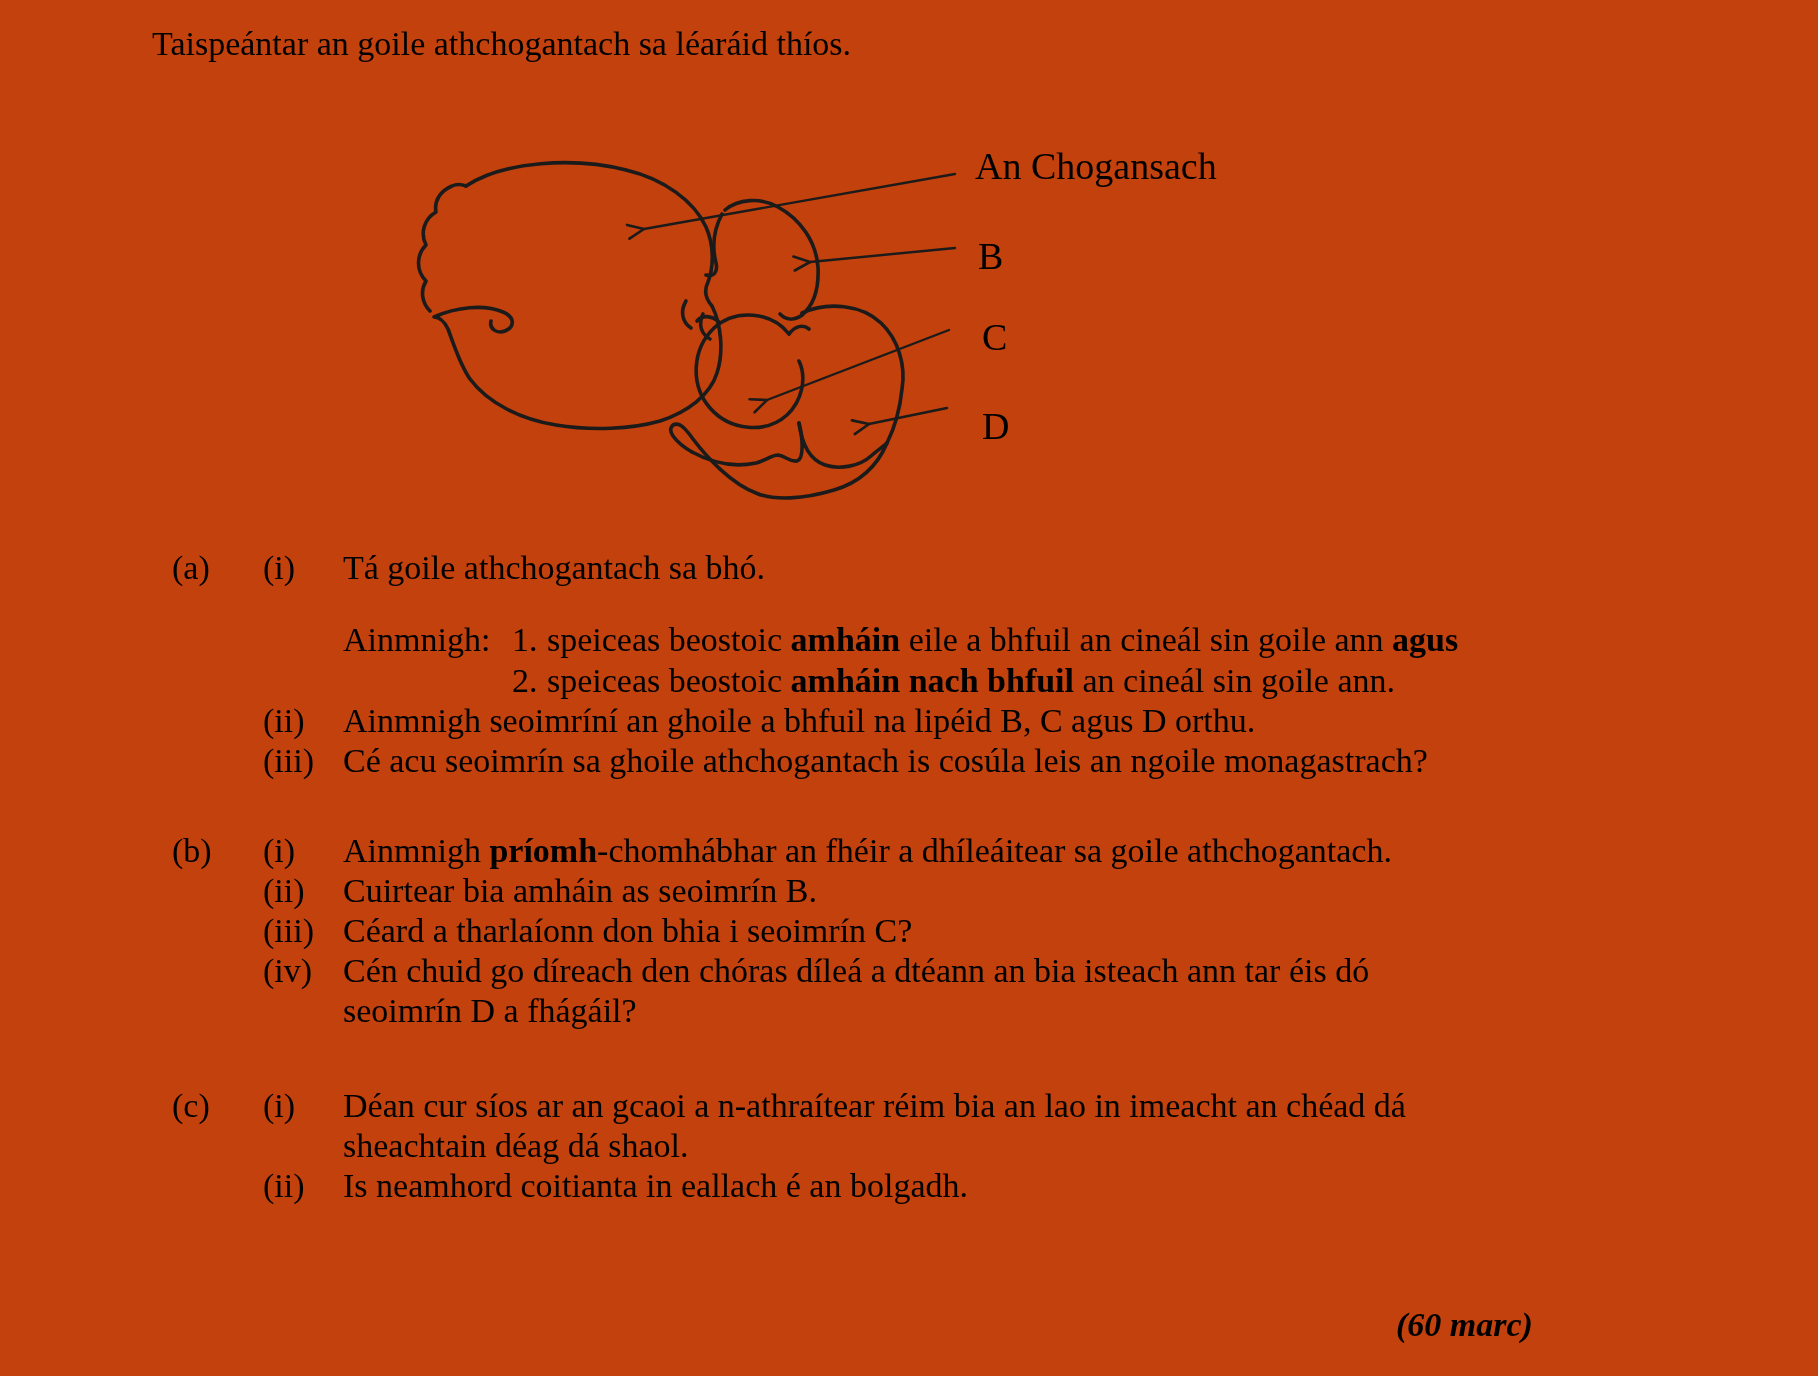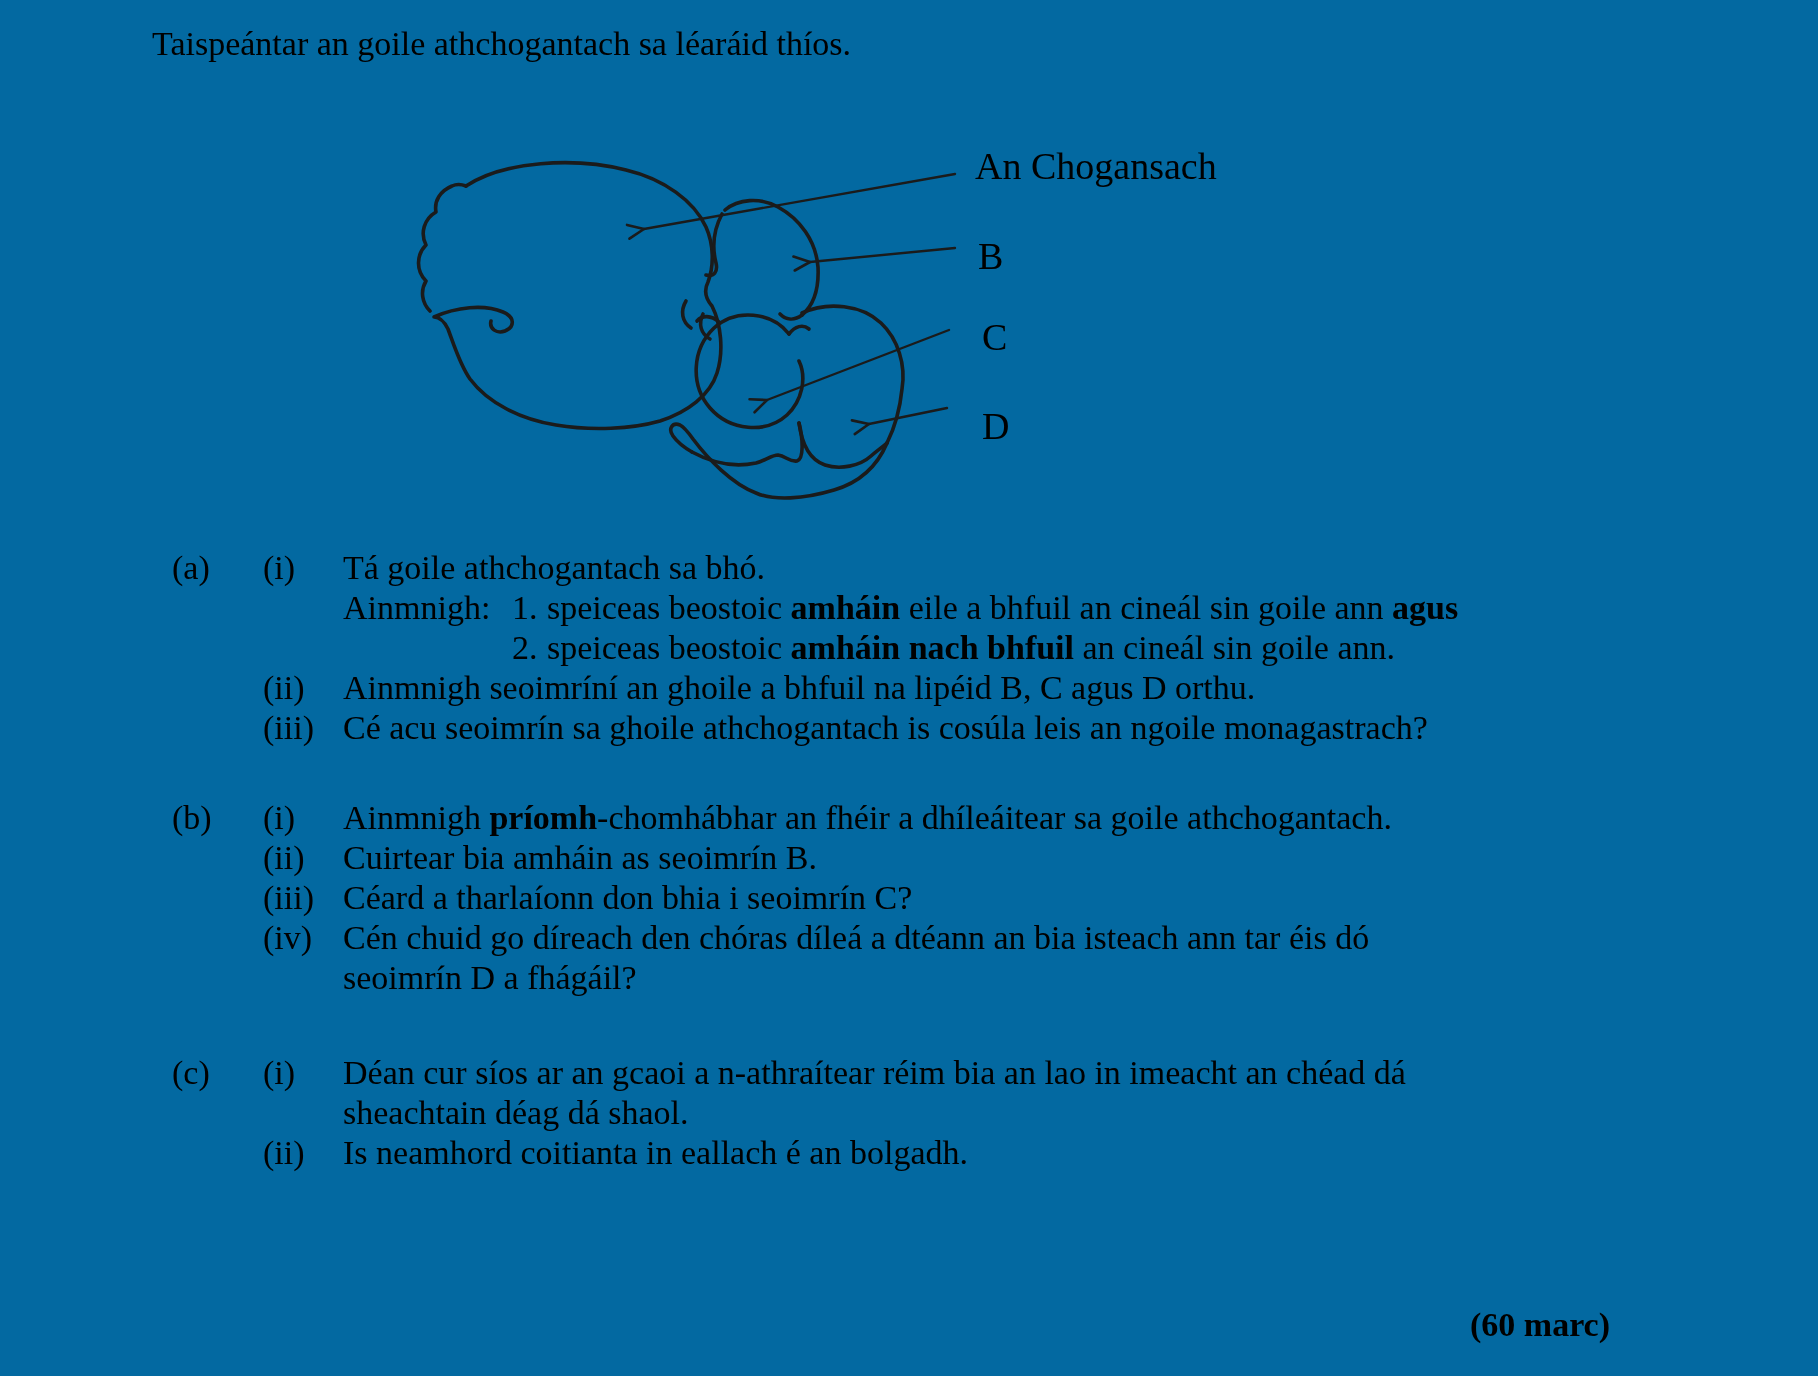--- a/index.html
+++ b/index.html
@@ -1,19 +1,19 @@
 <!DOCTYPE html>
 <html><head>
 <meta charset="utf-8">
 <style>
   html,body{margin:0;padding:0;background:#ffffff;}
   .page{
     position:relative;
     width:1818px;height:1376px;
-    background:#0369a1;
+    background:#c2410c;
     color:#000;
     font-family:"Liberation Serif", serif;
     font-size:34px;
     overflow:hidden;
   }
   .title{
     position:absolute;left:152px;top:24px;
     line-height:40px;white-space:nowrap;
   }
   .diagram-wrap{position:absolute;left:370px;top:115px;width:730px;height:395px;}
@@ -25,27 +25,27 @@
   .dlabel.lb{left:978px;top:237px;}
   .dlabel.lc{left:982px;top:318px;}
   .dlabel.ld{left:982px;top:407px;}
   .questions{position:absolute;left:172px;top:548px;width:1580px;}
   .qrow{
     display:grid;
     grid-template-columns:91px 80px 1fr;
     line-height:40px;
   }
   .qrow .cell{white-space:nowrap;}
-  .hang{display:inline-block;width:169px;}
+  .hang{display:inline-block;width:169px;margin-top:32px;}
   .li{display:inline-block;width:35px;}
   .b{font-weight:bold;}
   .gap{width:100%;}
   .marks{
-    position:absolute;left:1470px;top:1305px;
-    font-weight:bold;line-height:40px;white-space:nowrap;
+    position:absolute;left:1396px;top:1305px;
+    font-weight:bold;line-height:40px;white-space:nowrap;font-style:italic;
   }
 </style>
 </head>
 <body>
 
 <div class="page">
 
   <div class="title">Taispeántar an goile athchogantach sa léaráid thíos.</div>
 
   <div class="diagram-wrap">

